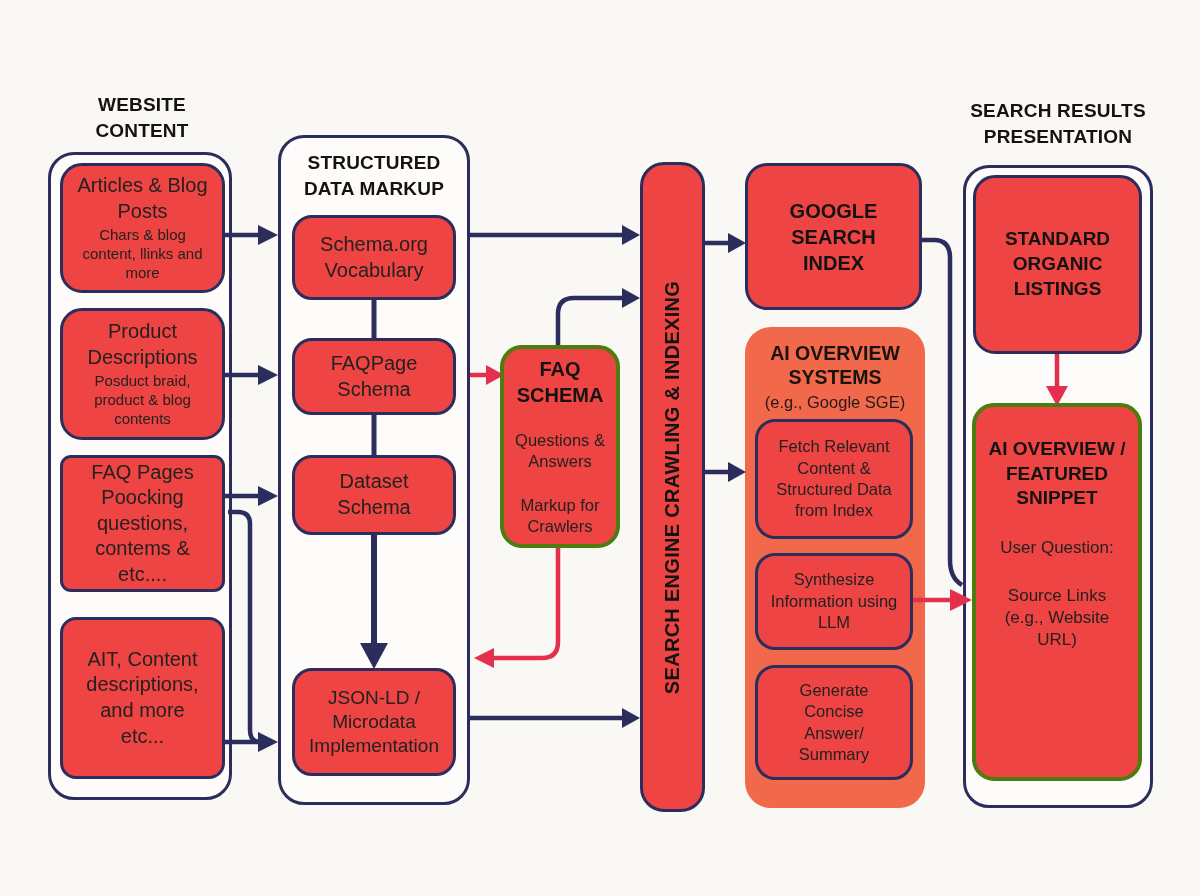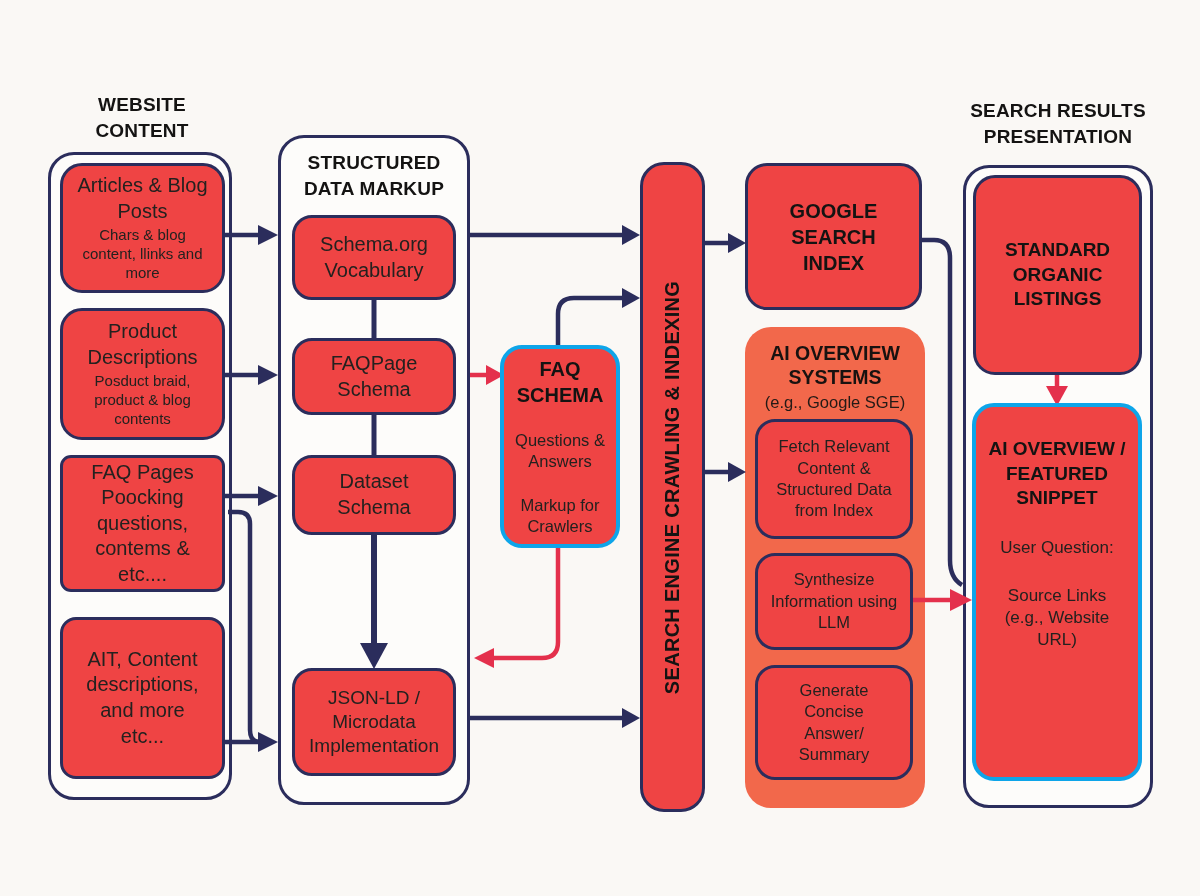--- a/index.html
+++ b/index.html
@@ -14,21 +14,21 @@
     background:#FDFCFA;box-sizing:border-box;z-index:1;
   }
   .panel.orange{background:#F2684B;border:none;}
   svg.connectors{position:absolute;left:0;top:0;z-index:2;pointer-events:none;}
   .box{
     position:absolute;border:3px solid #2B2D5C;border-radius:20px;
     background:#ef4444;box-sizing:border-box;z-index:3;
     display:flex;flex-direction:column;align-items:center;justify-content:center;
     text-align:center;padding:6px 8px;
   }
-  .box.redline{border:4px solid #0ea5e9;border-radius:22px;}
+  .box.redline{border:4px solid #4d7c0f;border-radius:22px;}
   .bigtitle{
     position:absolute;z-index:3;text-align:center;
     font-weight:bold;font-size:19px;line-height:1.35;color:#141312;
     letter-spacing:.2px;
   }
   .t-lg{font-size:20px;line-height:1.28;color:#24211f;}
   .t-md{font-size:19px;line-height:1.28;color:#24211f;}
   .t-sm{font-size:15px;line-height:1.26;color:#24211f;margin-top:2px;}
   .t-bold{font-weight:bold;font-size:19px;line-height:1.3;color:#141312;}
   .gap{margin-top:22px;}
@@ -147,20 +147,20 @@
 <div class="box" style="left:755px;top:419px;width:158px;height:120px;">
   <div class="step">Fetch Relevant Content &amp; Structured Data from Index</div>
 </div>
 <div class="box" style="left:755px;top:553px;width:158px;height:97px;">
   <div class="step">Synthesize Information using LLM</div>
 </div>
 <div class="box" style="left:755px;top:665px;width:158px;height:115px;">
   <div class="step" style="width:110px;">Generate Concise Answer/ Summary</div>
 </div>
 
-<div class="box" style="left:973px;top:175px;width:169px;height:200px;border-radius:22px;">
+<div class="box" style="left:973px;top:175px;width:169px;height:179px;border-radius:22px;">
   <div class="t-bold" style="width:115px;">STANDARD ORGANIC LISTINGS</div>
 </div>
 <div class="box redline" style="left:972px;top:403px;width:170px;height:378px;justify-content:flex-start;padding-top:30px;">
   <div class="t-bold">AI OVERVIEW / FEATURED SNIPPET</div>
   <div class="step" style="margin-top:26px;font-size:17px;">User Question:</div>
   <div class="step" style="margin-top:26px;font-size:17px;width:125px;">Source Links (e.g., Website URL)</div>
 </div>
 
 </body></html>

